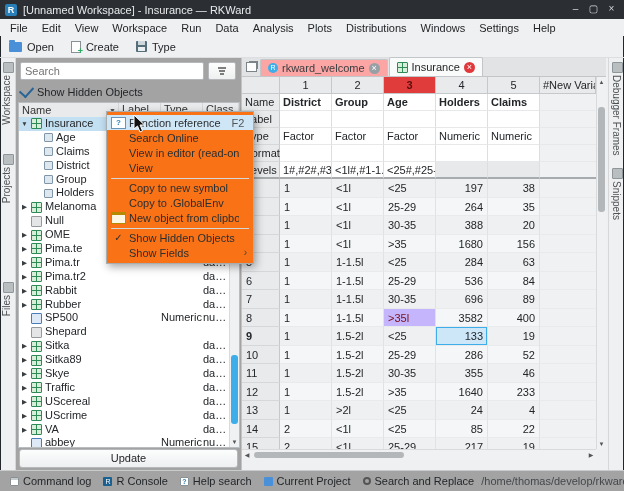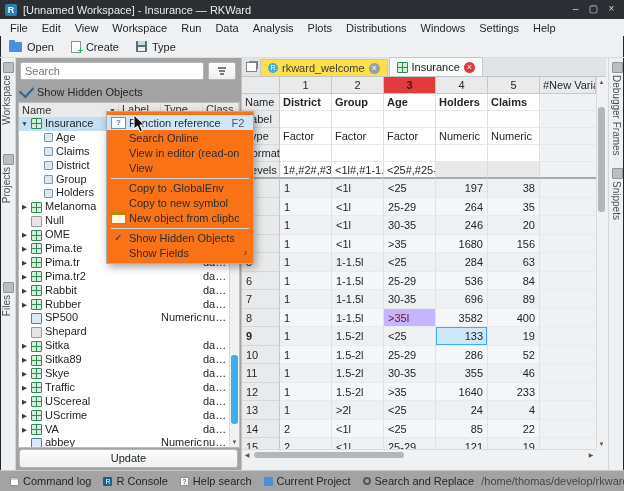--- a/index.html
+++ b/index.html
@@ -74,21 +74,21 @@
   .sb-thumb{position:absolute;left:1px;width:7px;border-radius:3px;background:#b3b7b9;}
   #tree-thumb{top:72%;height:21%;background:#3daee9;}
   #update-btn{position:absolute;left:3px;right:3px;bottom:2px;height:17px;line-height:16px;text-align:center;
      border:1px solid #b4b8ba;border-radius:3px;background:linear-gradient(#fcfdfd,#edeff0);}
   
   #editor{position:absolute;left:242px;top:58px;width:364px;height:412px;background:#eff0f1;box-sizing:border-box;}
   #tabbar{position:absolute;left:0;top:0;width:364px;height:19px;background:#e2e3e4;border-bottom:1px solid #c2c6c8;
      display:flex;align-items:flex-end;box-sizing:border-box;}
   .tabbar-corner{width:18px;height:18px;display:flex;align-items:center;justify-content:center;}
   .corner-glyph{width:9px;height:8px;border:1px solid #7d8488;background:#fdfdfd;box-shadow:2px -2px 0 -1px #7d8488;}
-  .tab{display:flex;align-items:center;gap:4px;padding:0 7px;height:17px;background:#fde047;
+  .tab{display:flex;align-items:center;gap:4px;padding:0 7px;height:17px;background:#fca5a5;
      border:1px solid #c2c6c8;border-bottom:none;border-radius:2px 2px 0 0;margin-right:1px;color:#3a3d3f;box-sizing:border-box;}
   .tab-active{background:#f9fafa;height:19px;color:#1d2021;}
   .tic-welcome{width:10px;height:10px;border-radius:50%;background:#3daee9;position:relative;flex:none;}
   .tic-welcome::after{content:"R";position:absolute;left:0;top:0;width:10px;height:10px;color:#fff;font-size:7px;
      text-align:center;line-height:10px;}
   .tic-table{width:9px;height:9px;border-radius:1px;flex:none;background:#d9eed9;border:1px solid #2e8b57;
      background-image:linear-gradient(#2e8b57,#2e8b57),linear-gradient(#2e8b57,#2e8b57);
      background-size:1px 100%,100% 1px;background-position:center,center;background-repeat:no-repeat;}
   .tab-close{width:11px;height:11px;border-radius:50%;background:#97a0a5;position:relative;flex:none;}
   .tab-close::after{content:"×";position:absolute;left:0;top:-1px;width:11px;height:11px;color:#fff;font-size:9px;
@@ -580,21 +580,21 @@
           <div class="dcell c3">264</div>
           <div class="dcell c4">35</div>
           <div class="dnew"></div>
         </div>
 
         <div class="trow">
           <div class="rowhead">3</div>
           <div class="dcell c0">1</div>
           <div class="dcell c1">&lt;1l</div>
           <div class="dcell c2">30-35</div>
-          <div class="dcell c3">246</div>
+          <div class="dcell c3">388</div>
           <div class="dcell c4">20</div>
           <div class="dnew"></div>
         </div>
 
         <div class="trow">
           <div class="rowhead">4</div>
           <div class="dcell c0">1</div>
           <div class="dcell c1">&lt;1l</div>
           <div class="dcell c2">&gt;35</div>
           <div class="dcell c3">1680</div>
@@ -700,21 +700,21 @@
           <div class="dcell c3">85</div>
           <div class="dcell c4">22</div>
           <div class="dnew"></div>
         </div>
 
         <div class="trow">
           <div class="rowhead">15</div>
           <div class="dcell c0">2</div>
           <div class="dcell c1">&lt;1l</div>
           <div class="dcell c2">25-29</div>
-          <div class="dcell c3">121</div>
+          <div class="dcell c3">217</div>
           <div class="dcell c4">19</div>
           <div class="dnew"></div>
         </div>
       </div>
 
     <div id="main-vscroll">
       <span class="sb-ar" style="top:0">▲</span>
       <span class="sb-thumb" id="main-vthumb"></span>
       <span class="sb-ar" style="bottom:0">▼</span>
     </div>
@@ -757,28 +757,28 @@
 
       <div class="mi mi-sep">
         
         
         
         
       </div>
 
       <div class="mi">
         <span class="mi-gutter"></span>
-        <span class="mi-label">Copy to .GlobalEnv</span>
+        <span class="mi-label">Copy to new symbol</span>
         <span class="mi-shortcut"></span>
         <span class="mi-arrow"></span>
       </div>
 
       <div class="mi">
         <span class="mi-gutter"></span>
-        <span class="mi-label">Copy to new symbol</span>
+        <span class="mi-label">Copy to .GlobalEnv</span>
         <span class="mi-shortcut"></span>
         <span class="mi-arrow"></span>
       </div>
 
       <div class="mi">
         <span class="mi-gutter gic-paste"></span>
         <span class="mi-label">New object from clipboard</span>
         <span class="mi-shortcut"></span>
         <span class="mi-arrow"></span>
       </div>

